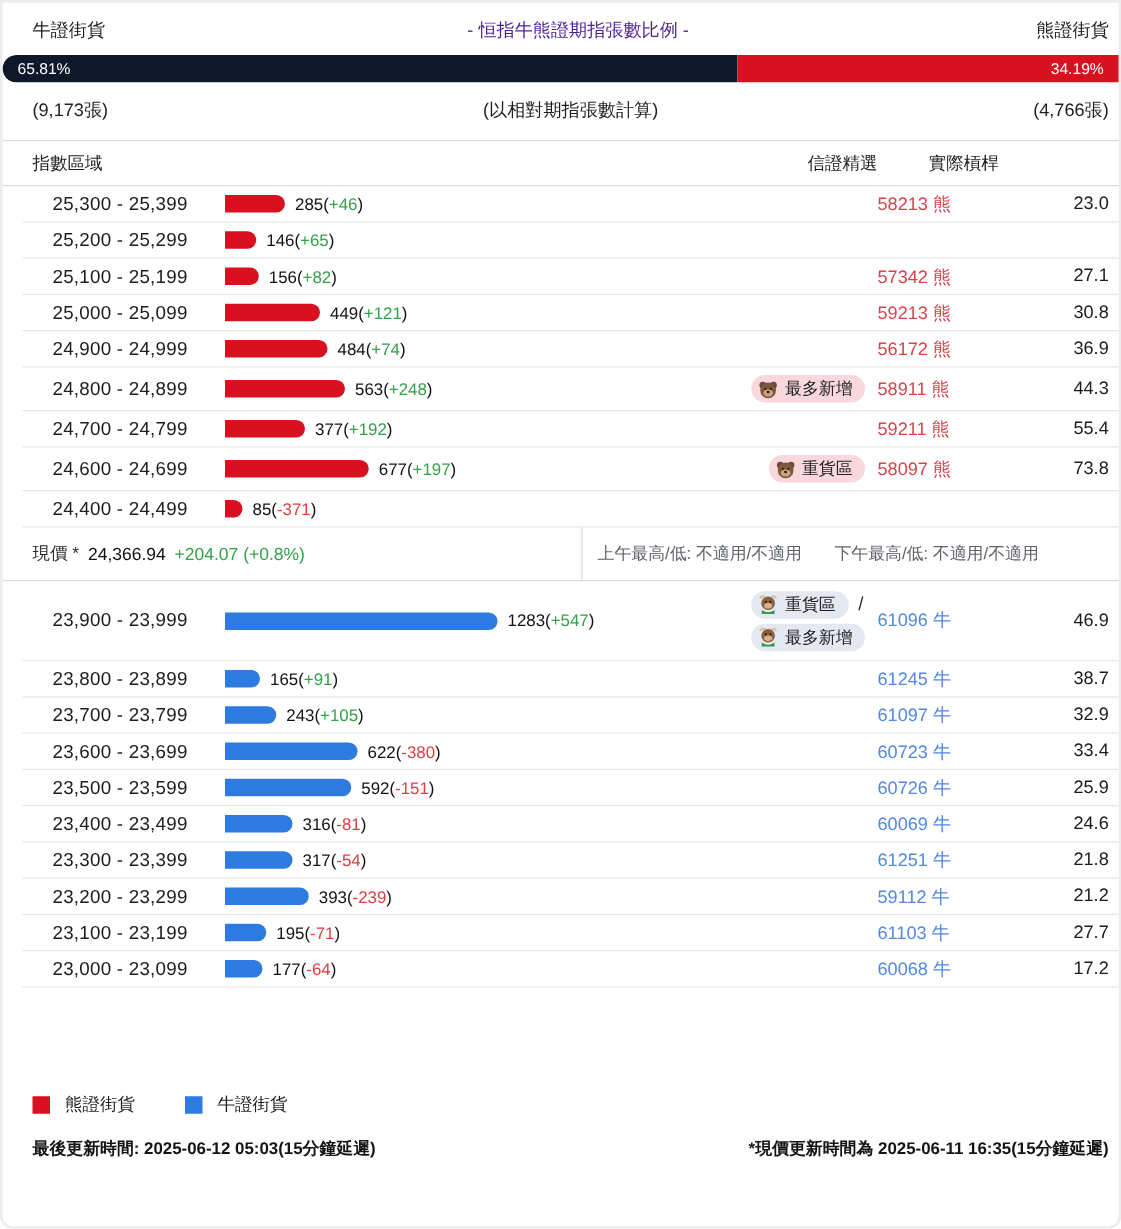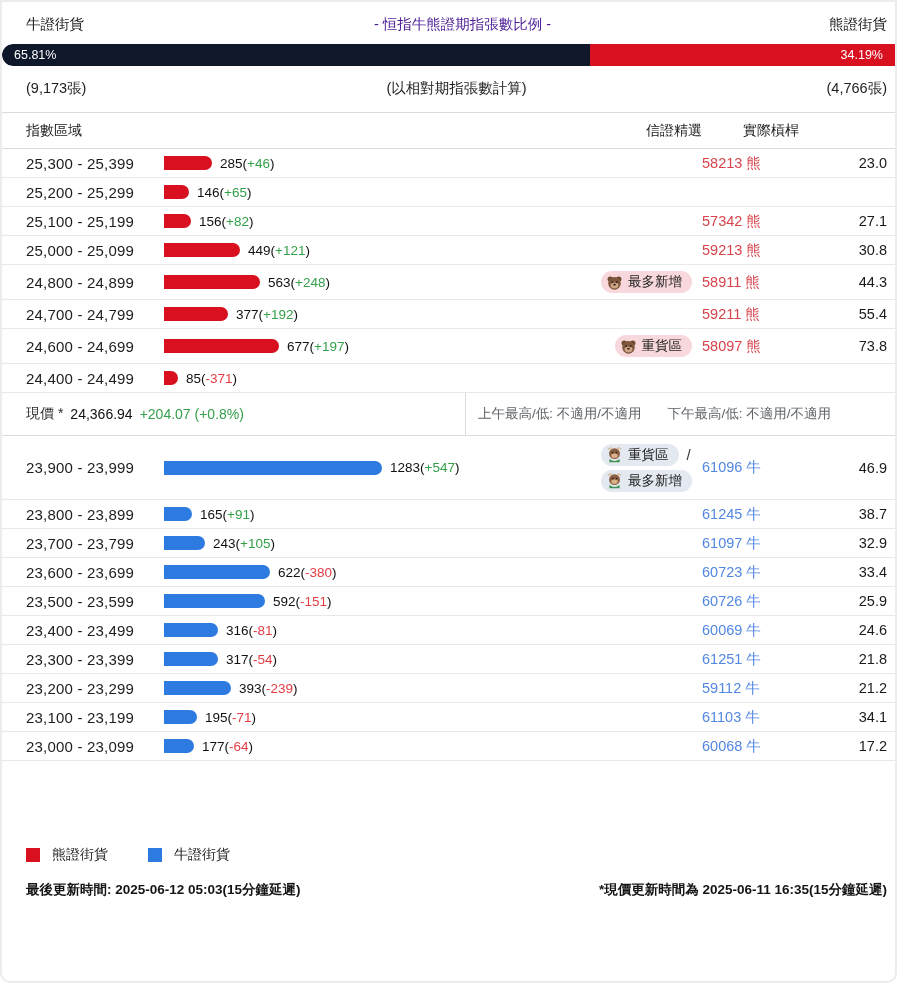--- a/index.html
+++ b/index.html
@@ -28,21 +28,21 @@
     grid-template-columns:138px 1fr auto 97px 88px;
     align-items:center;
     padding:0 8px 0 24px;
   }
   .thead {
     margin-top:14px; height:37px;
     border-top:1px solid #dcdcdc; border-bottom:1px solid #dcdcdc;
     font-size:14px; color:#1b1b1b;
   }
   .thead .h-lev { text-align:right; }
-  .row { min-height:29px; border-bottom:1px solid #e8e8e8; font-size:14px; }
+  .row { min-height:29px; border-bottom:1px solid #e8e8e8; font-size:14px;margin-left:16px; }
   .row.tall { min-height:35px; }
   .row.xtall { min-height:64px; }
   .c-range { font-size:15px; letter-spacing:0.2px; }
   .c-bar { display:flex; align-items:center; }
   .bar { height:14px; border-radius:0 7px 7px 0; flex:none; }
   .bar.bear { background:#d8101f; }
   .bar.bull { background:#2d7be0; }
   .c-bar .val { margin-left:8px; font-size:13.5px; color:#111; white-space:nowrap; }
   .chg.pos { color:#34a04a; }
   .chg.neg { color:#e23c42; }
@@ -144,20 +144,30 @@
       </div>
       <div class="grid-row row bear">
         <div class="c-range">25,000 - 25,099</div>
         <div class="c-bar">
           <div class="bar bear" style="width: 76px;"></div>
           <span class="val">449(<span class="chg pos">+121</span>)</span>
         </div>
         <div class="c-badges"></div>
         <div class="c-code bearc">59213 熊</div>
         <div class="c-lev">30.8</div>
+      </div>
+      <div class="grid-row row bear">
+        <div class="c-range">24,900 - 24,999</div>
+        <div class="c-bar">
+          <div class="bar bear" style="width: 82px;"></div>
+          <span class="val">484(<span class="chg pos">+74</span>)</span>
+        </div>
+        <div class="c-badges"></div>
+        <div class="c-code bearc">56172 熊</div>
+        <div class="c-lev">36.9</div>
       </div>
       <div class="grid-row row bear tall">
         <div class="c-range">24,800 - 24,899</div>
         <div class="c-bar">
           <div class="bar bear" style="width: 96px;"></div>
           <span class="val">563(<span class="chg pos">+248</span>)</span>
         </div>
         <div class="c-badges">
           <div class="badge-line">
             <span class="pill bearish">
@@ -356,21 +366,21 @@
         <div class="c-lev">21.2</div>
       </div>
       <div class="grid-row row bull">
         <div class="c-range">23,100 - 23,199</div>
         <div class="c-bar">
           <div class="bar bull" style="width: 33px;"></div>
           <span class="val">195(<span class="chg neg">-71</span>)</span>
         </div>
         <div class="c-badges"></div>
         <div class="c-code bullc">61103 牛</div>
-        <div class="c-lev">34.1</div>
+        <div class="c-lev">27.7</div>
       </div>
       <div class="grid-row row bull">
         <div class="c-range">23,000 - 23,099</div>
         <div class="c-bar">
           <div class="bar bull" style="width: 30px;"></div>
           <span class="val">177(<span class="chg neg">-64</span>)</span>
         </div>
         <div class="c-badges"></div>
         <div class="c-code bullc">60068 牛</div>
         <div class="c-lev">17.2</div>

